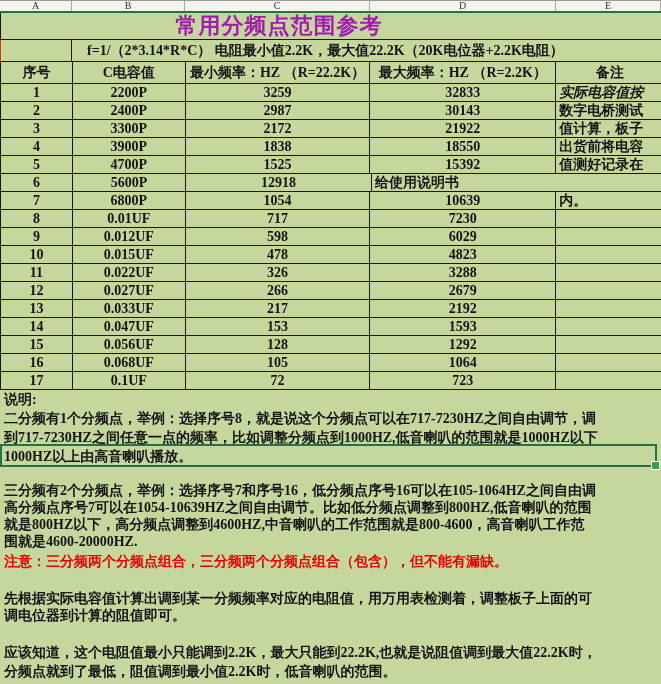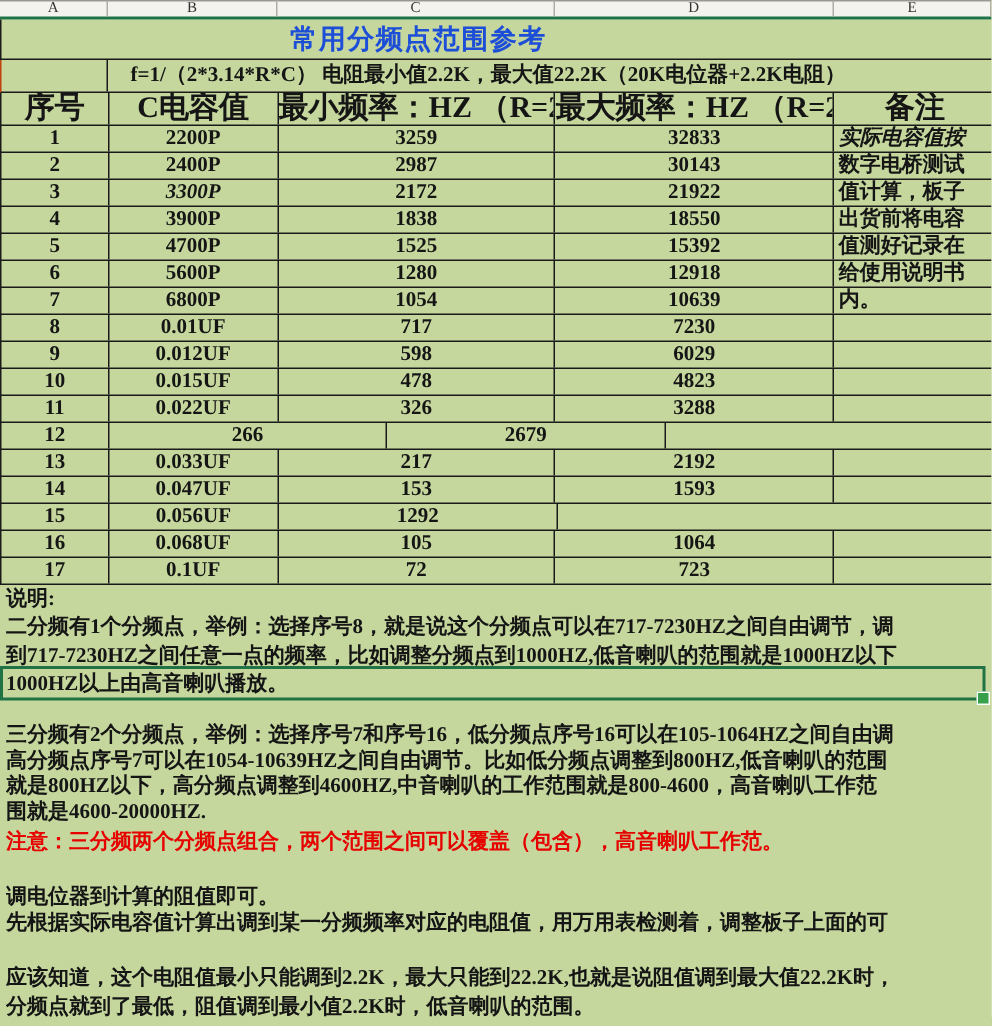--- a/index.html
+++ b/index.html
@@ -9,27 +9,27 @@
     font-family:"Liberation Serif","DejaVu Serif",serif;
   }
   
   .col-strip { display:flex; height:13px; background:#f4f3ee; border-bottom:2px solid #1f7446; box-sizing:border-box; }
   .cs-cell {
     box-sizing:border-box; border-top:1px solid #9a9a94; border-right:1px solid #aeaea6;
     font-size:10px; font-weight:normal; line-height:10px; text-align:center; color:#333;
   }
   
   .title-row { height:27px; line-height:26px; border-bottom:1px solid #1a1a1a; border-left:1px solid #1a1a1a; box-sizing:border-box; }
-  .title-text { display:block; width:556px; text-align:center; font-size:18px; letter-spacing:1px; color:#1d4ed8; white-space:nowrap; }
+  .title-text { display:block; width:556px; text-align:center; font-size:22px; letter-spacing:1px; color:#a21caf; white-space:nowrap; }
   
   .formula-row { display:flex; height:22px; line-height:21px; border-bottom:1px solid #1a1a1a; border-left:1px solid #c2410c; box-sizing:border-box; font-size:14px; }
   .fcell-a { width:71px; border-right:1px solid #1a1a1a; box-sizing:border-box; }
   .fcell-rest { flex:1; padding-left:15px; white-space:nowrap; overflow:hidden; }
   
-  .table-header { display:flex; height:22px; line-height:21px; border-bottom:1px solid #1a1a1a; border-left:1px solid #1a1a1a; box-sizing:border-box; font-size:20px; }
+  .table-header { display:flex; height:22px; line-height:21px; border-bottom:1px solid #1a1a1a; border-left:1px solid #1a1a1a; box-sizing:border-box; font-size:14px; }
   .trow { display:flex; height:18px; line-height:17px; border-bottom:1px solid #1a1a1a; border-left:1px solid #1a1a1a; box-sizing:border-box; font-size:14px; }
   .tc { box-sizing:border-box; border-right:1px solid #1a1a1a; text-align:center; white-space:nowrap; overflow:hidden; }
   .tc.last { border-right:none; text-align:left; padding-left:3px; }
   
   .notes { position:relative; padding-left:4px; font-size:14px; }
   .notes:before { content:""; position:absolute; left:-3px; top:0; bottom:0; width:1px; background:rgba(40,70,30,0.25); }
   .note-label { line-height:19px; }
   .note-line { line-height:19px; white-space:nowrap; overflow:hidden; }
   .tight .note-line { line-height:17px; }
   .warning { color:#e60000; line-height:19px; margin-top:2px; white-space:nowrap; overflow:hidden; }
@@ -84,21 +84,21 @@
       </div>
       <div class="trow">
         <div class="tc" style="width: 72px;">2</div>
         <div class="tc" style="width: 113px;">2400P</div>
         <div class="tc" style="width: 185px;">2987</div>
         <div class="tc" style="width: 186px;">30143</div>
         <div class="tc last" style="width: 105px;">数字电桥测试</div>
       </div>
       <div class="trow">
         <div class="tc" style="width: 72px;">3</div>
-        <div class="tc" style="width: 113px; font-style: italic;">3300P</div>
+        <div class="tc" style="width: 113px;">3300P</div>
         <div class="tc" style="width: 185px;">2172</div>
         <div class="tc" style="width: 186px;">21922</div>
         <div class="tc last" style="width: 105px;">值计算，板子</div>
       </div>
       <div class="trow">
         <div class="tc" style="width: 72px;">4</div>
         <div class="tc" style="width: 113px;">3900P</div>
         <div class="tc" style="width: 185px;">1838</div>
         <div class="tc" style="width: 186px;">18550</div>
         <div class="tc last" style="width: 105px;">出货前将电容</div>
@@ -106,21 +106,20 @@
       <div class="trow">
         <div class="tc" style="width: 72px;">5</div>
         <div class="tc" style="width: 113px;">4700P</div>
         <div class="tc" style="width: 185px;">1525</div>
         <div class="tc" style="width: 186px;">15392</div>
         <div class="tc last" style="width: 105px;">值测好记录在</div>
       </div>
       <div class="trow">
         <div class="tc" style="width: 72px;">6</div>
         <div class="tc" style="width: 113px;">5600P</div>
-        <div class="tc" style="width: 185px;">1280</div>
         <div class="tc" style="width: 186px;">12918</div>
         <div class="tc last" style="width: 105px;">给使用说明书</div>
       </div>
       <div class="trow">
         <div class="tc" style="width: 72px;">7</div>
         <div class="tc" style="width: 113px;">6800P</div>
         <div class="tc" style="width: 185px;">1054</div>
         <div class="tc" style="width: 186px;">10639</div>
         <div class="tc last" style="width: 105px;">内。</div>
       </div>
@@ -147,20 +146,21 @@
       </div>
       <div class="trow">
         <div class="tc" style="width: 72px;">11</div>
         <div class="tc" style="width: 113px;">0.022UF</div>
         <div class="tc" style="width: 185px;">326</div>
         <div class="tc" style="width: 186px;">3288</div>
         <div class="tc last" style="width: 105px;"></div>
       </div>
       <div class="trow">
         <div class="tc" style="width: 72px;">12</div>
+        <div class="tc" style="width: 113px;">0.027UF</div>
         <div class="tc" style="width: 185px;">266</div>
         <div class="tc" style="width: 186px;">2679</div>
         <div class="tc last" style="width: 105px;"></div>
       </div>
       <div class="trow">
         <div class="tc" style="width: 72px;">13</div>
         <div class="tc" style="width: 113px;">0.033UF</div>
         <div class="tc" style="width: 185px;">217</div>
         <div class="tc" style="width: 186px;">2192</div>
         <div class="tc last" style="width: 105px;"></div>
@@ -168,20 +168,21 @@
       <div class="trow">
         <div class="tc" style="width: 72px;">14</div>
         <div class="tc" style="width: 113px;">0.047UF</div>
         <div class="tc" style="width: 185px;">153</div>
         <div class="tc" style="width: 186px;">1593</div>
         <div class="tc last" style="width: 105px;"></div>
       </div>
       <div class="trow">
         <div class="tc" style="width: 72px;">15</div>
         <div class="tc" style="width: 113px;">0.056UF</div>
+        <div class="tc" style="width: 185px;">128</div>
         <div class="tc" style="width: 186px;">1292</div>
         <div class="tc last" style="width: 105px;"></div>
       </div>
       <div class="trow">
         <div class="tc" style="width: 72px;">16</div>
         <div class="tc" style="width: 113px;">0.068UF</div>
         <div class="tc" style="width: 185px;">105</div>
         <div class="tc" style="width: 186px;">1064</div>
         <div class="tc last" style="width: 105px;"></div>
       </div>
@@ -201,25 +202,25 @@
         <div class="note-line">到717-7230HZ之间任意一点的频率，比如调整分频点到1000HZ,低音喇叭的范围就是1000HZ以下</div>
       </div>
     <div class="note-line">1000HZ以上由高音喇叭播放。</div>
     <div class="sp16"></div>
     <div id="p3way" class="tight">
         <div class="note-line">三分频有2个分频点，举例：选择序号7和序号16，低分频点序号16可以在105-1064HZ之间自由调</div>
         <div class="note-line">高分频点序号7可以在1054-10639HZ之间自由调节。比如低分频点调整到800HZ,低音喇叭的范围</div>
         <div class="note-line">就是800HZ以下，高分频点调整到4600HZ,中音喇叭的工作范围就是800-4600，高音喇叭工作范</div>
         <div class="note-line">围就是4600-20000HZ.</div>
       </div>
-    <div class="warning">注意：三分频两个分频点组合，两个范围之间可以覆盖（包含），高音喇叭工作范。</div>
+    <div class="warning">注意：三分频两个分频点组合，三分频两个分频点组合（包含），但不能有漏缺。</div>
     <div class="sp19"></div>
     <div id="pmethod" class="tight">
+        <div class="note-line">先根据实际电容值计算出调到某一分频频率对应的电阻值，用万用表检测着，调整板子上面的可</div>
         <div class="note-line">调电位器到计算的阻值即可。</div>
-        <div class="note-line">先根据实际电容值计算出调到某一分频频率对应的电阻值，用万用表检测着，调整板子上面的可</div>
       </div>
     <div class="sp19"></div>
     <div id="prange">
         <div class="note-line">应该知道，这个电阻值最小只能调到2.2K，最大只能到22.2K,也就是说阻值调到最大值22.2K时，</div>
         <div class="note-line">分频点就到了最低，阻值调到最小值2.2K时，低音喇叭的范围。</div>
       </div>
   </div>
 
   <div class="selection">
     <div class="fill-handle"></div>

